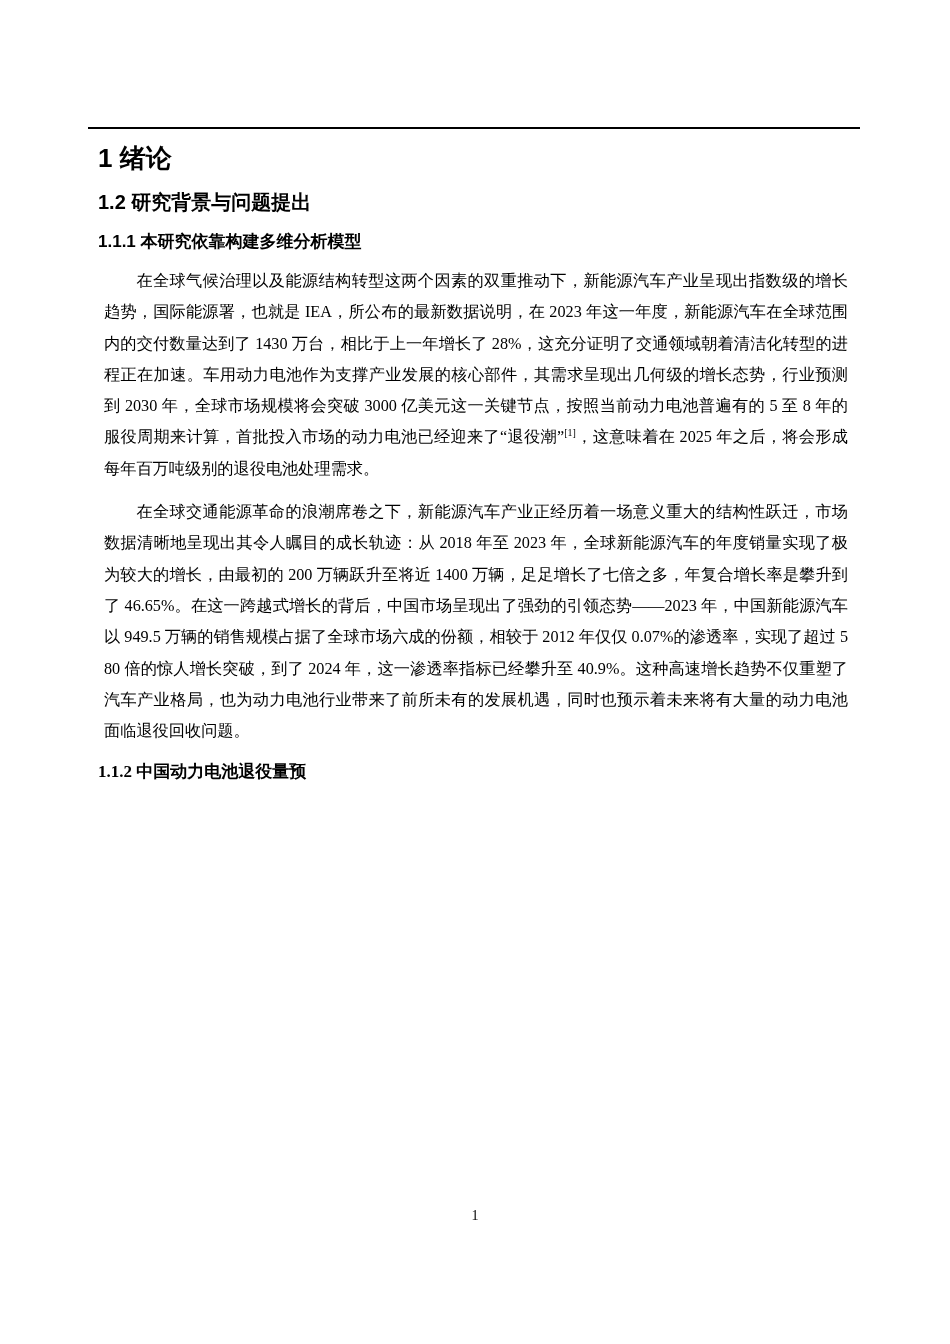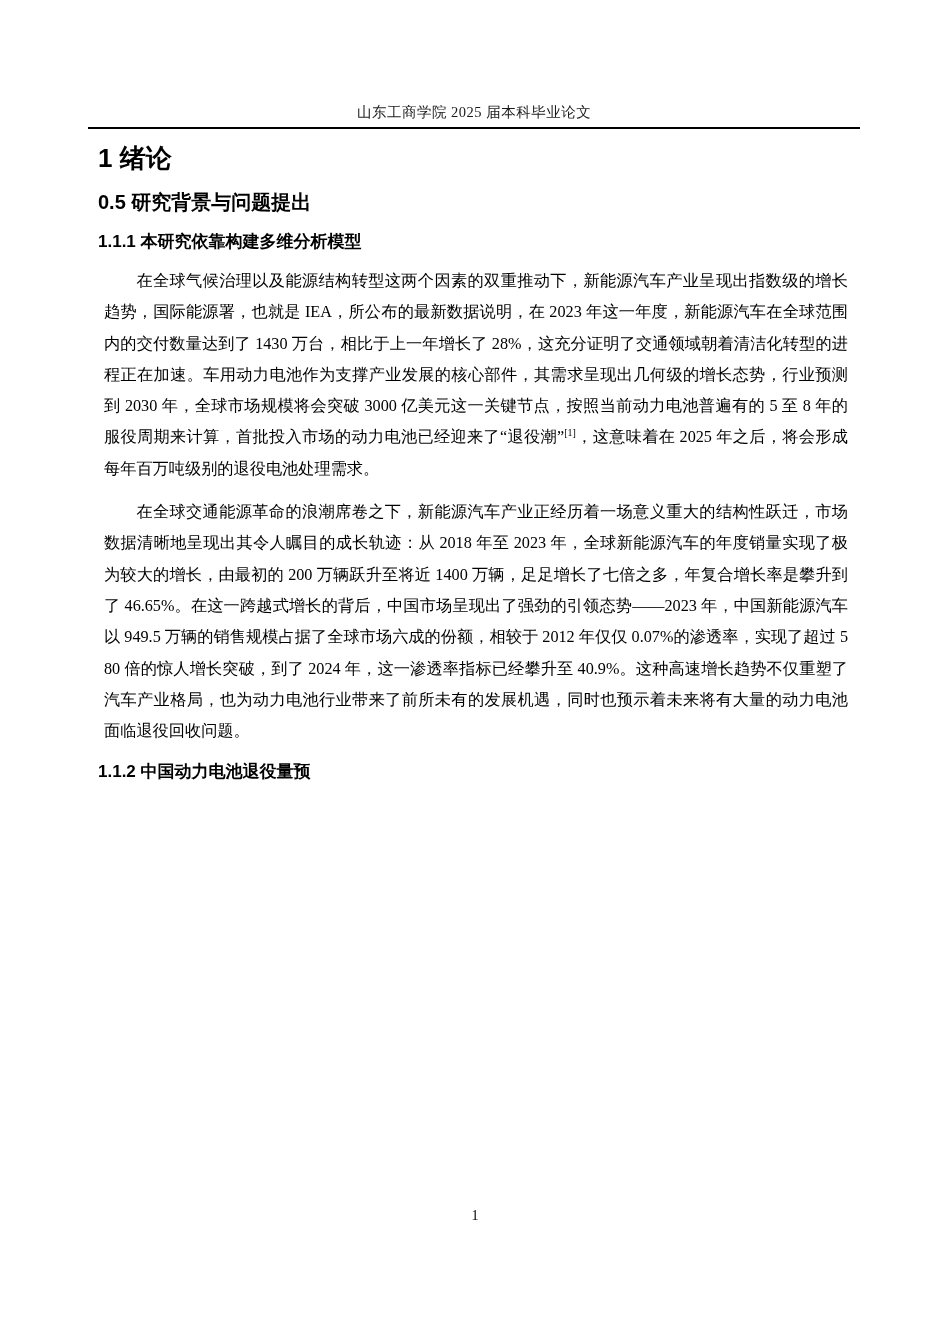--- a/index.html
+++ b/index.html
@@ -60,20 +60,21 @@
   .h-subsection {
     font-family: "Liberation Sans", "DejaVu Sans", sans-serif;
     font-weight: bold;
     font-size: 17px;
     line-height: 24px;
     margin: 0 0 10px 0;
     padding-left: 6px;
   }
   .h-subsection.second {
     margin-top: 13px;
+    font-family: Liberation Serif, serif;
   }
   .para {
     font-size: 16.2px;
     line-height: 31.3px;
     text-align: justify;
     text-indent: 2em;
     margin: 12px;
     word-break: break-all;
   }
   .para sup {
@@ -89,29 +90,28 @@
     text-align: center;
     font-size: 14px;
     line-height: 20px;
   }
 </style>
 </head>
 <body>
 
 <div class="page">
 
-  <div class="running-header">山东工商学院 2025 届本科毕业论文</div>
 
   <div class="header-rule"></div>
 
   <div class="body-content">
 
     <div class="h-chapter">1 绪论</div>
 
-    <div class="h-section">0.5 研究背景与问题提出</div>
+    <div class="h-section">1.2 研究背景与问题提出</div>
 
     <div class="h-subsection">1.1.1 本研究依靠构建多维分析模型</div>
 
     <p class="para"><span>在全球气候治理以及能源结构转型这两个因素的双重推动下，新能源汽车产业呈现出指数级的增长趋势，国际能源署，也就是 IEA，所公布的最新数据说明，在 2023 年这一年度，新能源汽车在全球范围内的交付数量达到了 1430 万台，相比于上一年增长了 28%，这充分证明了交通领域朝着清洁化转型的进程正在加速。车用动力电池作为支撑产业发展的核心部件，其需求呈现出几何级的增长态势，行业预测到 2030 年，全球市场规模将会突破 3000 亿美元这一关键节点，按照当前动力电池普遍有的 5 至 8 年的服役周期来计算，首批投入市场的动力电池已经迎来了“退役潮”</span><sup>[1]</sup><span>，这意味着在 2025 年之后，将会形成每年百万吨级别的退役电池处理需求。</span></p>
 
 
     <p class="para">在全球交通能源革命的浪潮席卷之下，新能源汽车产业正经历着一场意义重大的结构性跃迁，市场数据清晰地呈现出其令人瞩目的成长轨迹：从 2018 年至 2023 年，全球新能源汽车的年度销量实现了极为较大的增长，由最初的 200 万辆跃升至将近 1400 万辆，足足增长了七倍之多，年复合增长率是攀升到了 46.65%。在这一跨越式增长的背后，中国市场呈现出了强劲的引领态势——2023 年，中国新能源汽车以 949.5 万辆的销售规模占据了全球市场六成的份额，相较于 2012 年仅仅 0.07%的渗透率，实现了超过 580 倍的惊人增长突破，到了 2024 年，这一渗透率指标已经攀升至 40.9%。这种高速增长趋势不仅重塑了汽车产业格局，也为动力电池行业带来了前所未有的发展机遇，同时也预示着未来将有大量的动力电池面临退役回收问题。</p>
 
     <div class="h-subsection second">1.1.2 中国动力电池退役量预</div>
 

